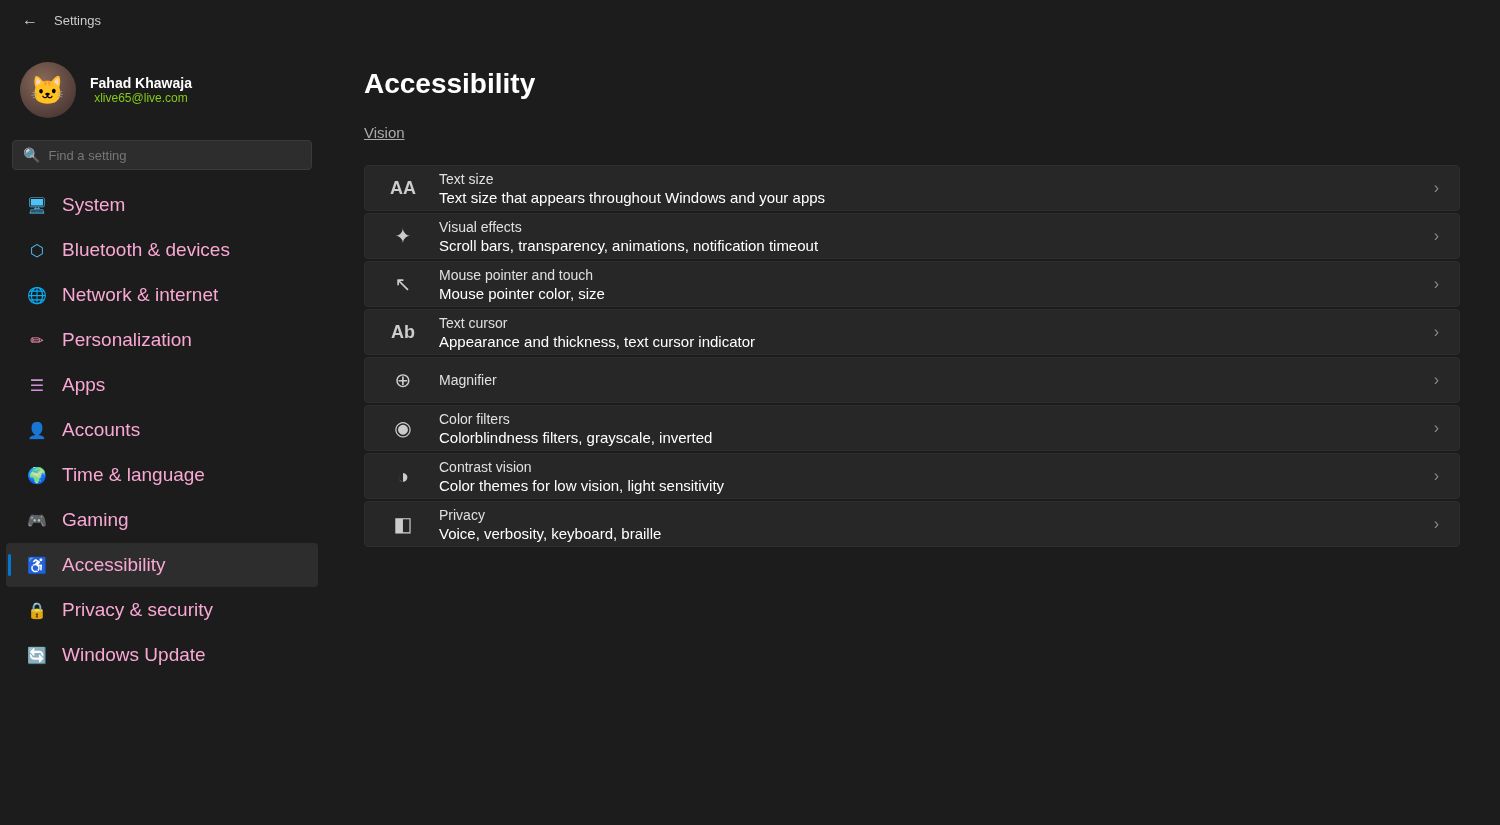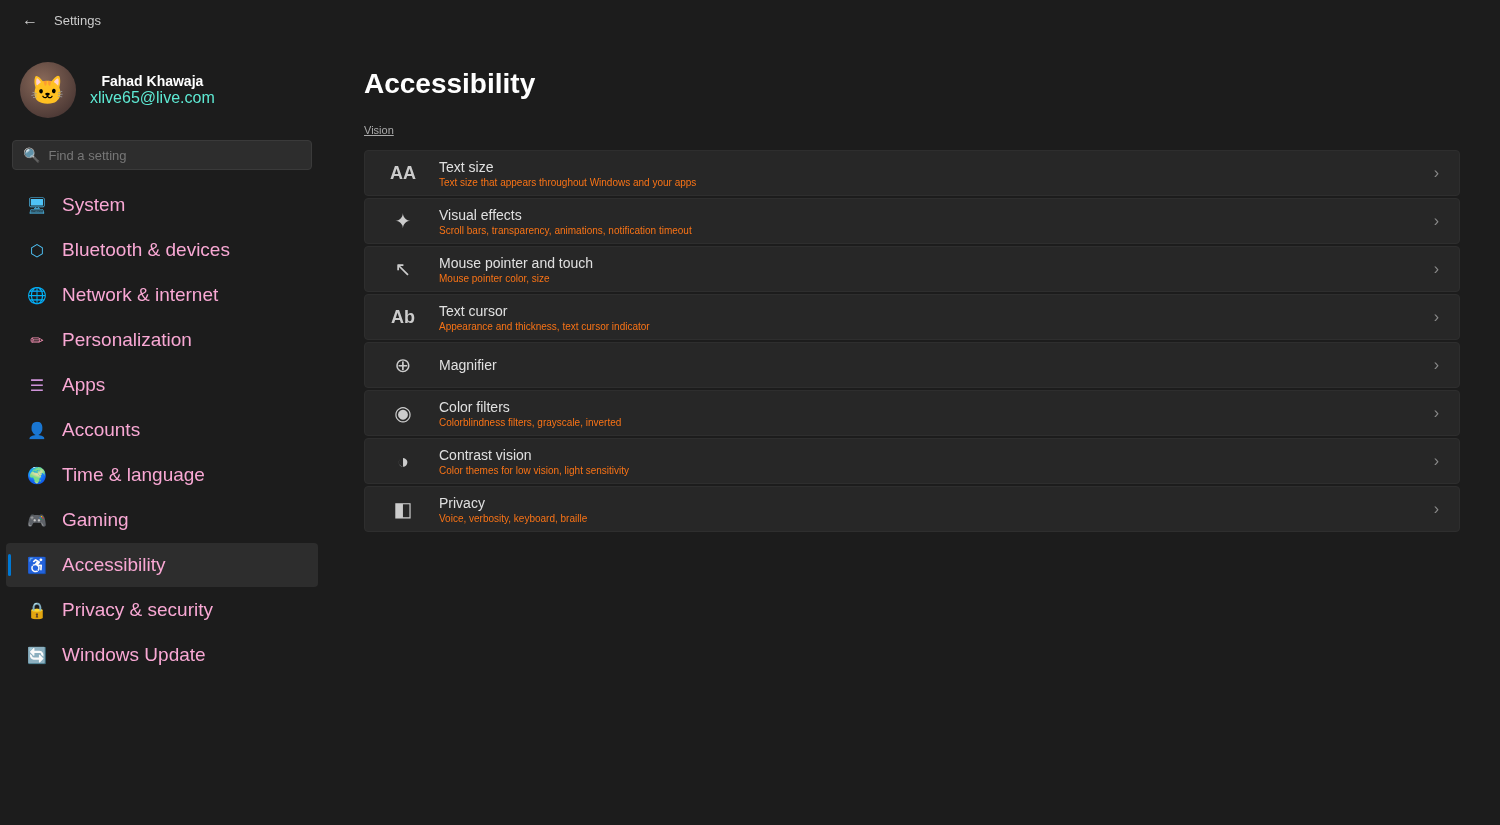--- a/index.html
+++ b/index.html
@@ -72,21 +72,21 @@
       font-size: 24px;
     }
     .avatar-img {
       width: 100%; height: 100%;
       background: radial-gradient(circle at 40% 35%, #8a6a5a, #3a2a2a);
       display: flex; align-items: center; justify-content: center;
       font-size: 28px;
     }
     .user-info { display: flex; flex-direction: column; text-align: center; }
     .user-name { font-size: 14px; font-weight: 600; color: #fff; }
-    .user-email { font-size: 16px; color: #5eead4; }
+    .user-email { font-size: 12px; color: #84cc16; }
 
     
     .search-container {
       padding: 4px 12px 12px 12px;
     }
     .search-box {
       width: 100%;
       background: #2d2d2d;
       border: 1px solid #3a3a3a;
       border-radius: 4px;
@@ -146,23 +146,23 @@
       overflow-y: auto;
       padding: 28px 40px;
     }
     .page-title {
       font-size: 28px;
       font-weight: 600;
       color: #fff;
       margin-bottom: 24px;
     }
     .section-title {
-      font-size: 11px;
+      font-size: 15px;
       color: #aaa;
-      margin-bottom: 14px;
+      margin-bottom: 24px;
       margin-top: 4px;
       text-decoration: underline;
     }
 
     
     .settings-list {
       display: flex;
       flex-direction: column;
       gap: 2px;
     }
@@ -179,21 +179,21 @@
     }
     .setting-icon {
       width: 36px; height: 36px;
       display: flex; align-items: center; justify-content: center;
       font-size: 20px;
       flex-shrink: 0;
       color: #ccc;
     }
     .setting-text { flex: 1; }
     .setting-name { font-size: 14px; color: #e0e0e0; font-weight: 500; }
-    .setting-desc { font-size: 10px; color: #f97316; margin-top: 2px; }
+    .setting-desc { font-size: 15px; color: #ffffff; margin-top: 2px; }
     .setting-chevron { color: #888; font-size: 16px; }
 
     
     .icon-blue { color: #4fc3f7; }
     .icon-cyan { color: #4dd0e1; }
     .icon-purple { color: #ce93d8; }
     .icon-pink { color: #f48fb1; }
     .icon-teal { color: #4db6ac; }
     .icon-gray { color: #90a4ae; }
 

